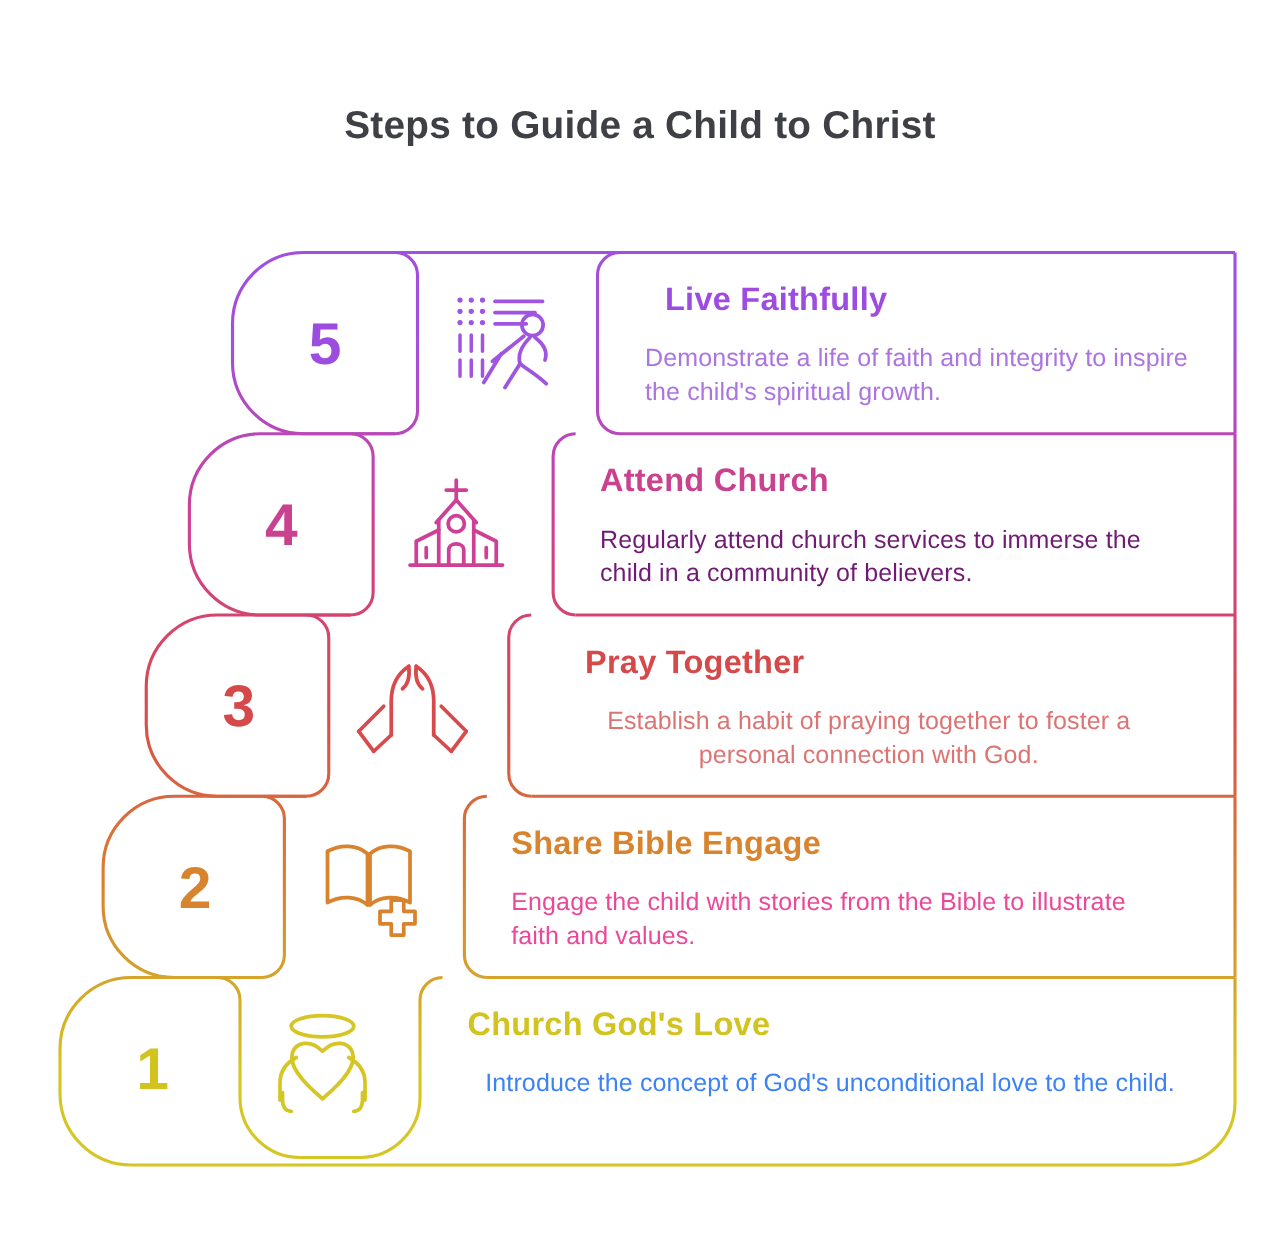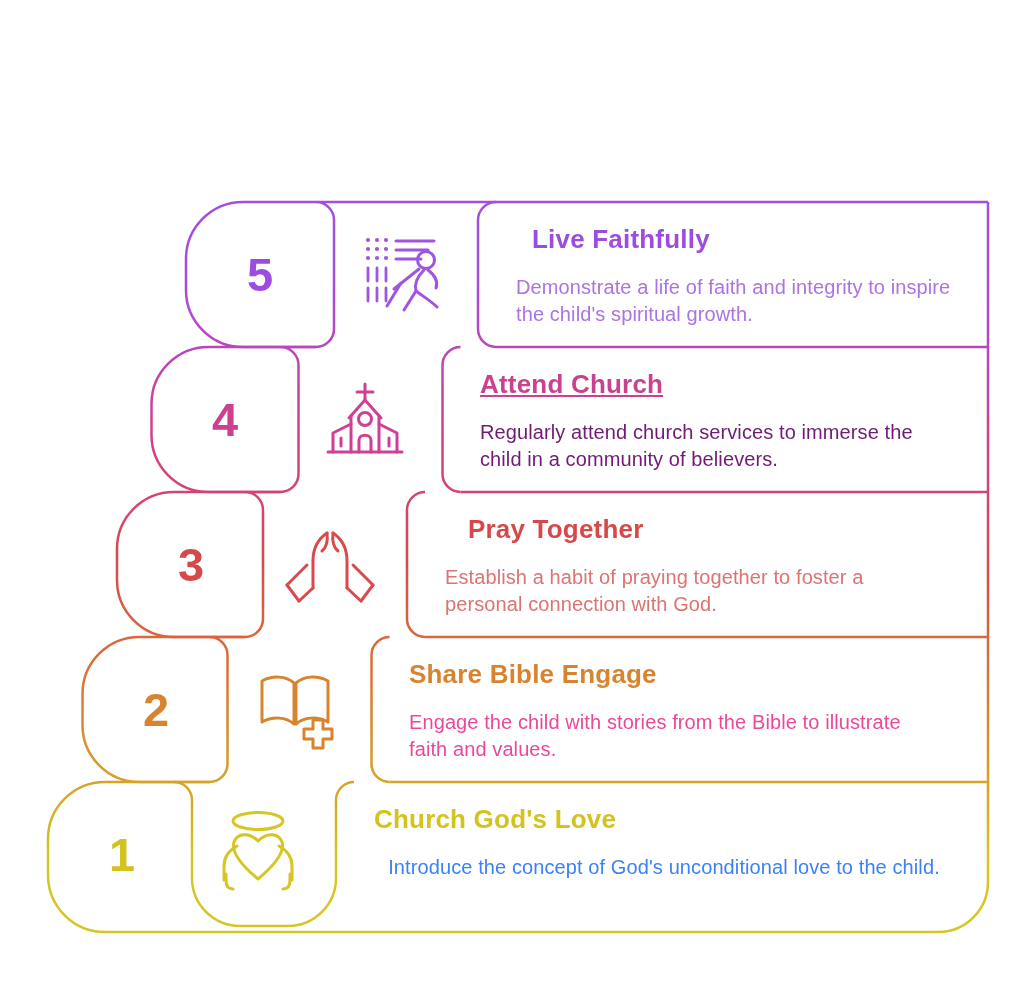--- a/index.html
+++ b/index.html
@@ -23,40 +23,41 @@
   .s1 .step-num,.s1 .step-title{color:#c9418f;} .s1 .step-desc{color:#701a75;}
   .s2 .step-num,.s2 .step-title{color:#d6494a;} .s2 .step-desc{color:#db7473;}
   .s3 .step-num,.s3 .step-title{color:#d8842f;} .s3 .step-desc{color:#ec4899;}
   .s4 .step-num,.s4 .step-title{color:#d2c31e;} .s4 .step-desc{color:#3b82f6;text-align:center;}
 
   .s0 .step-num{left:186px;top:202px;}
   .s0 .step-title{left:532px;top:224px;}
   .s0 .step-desc{left:516px;top:274px;width:452px;}
 
   .s1 .step-num{left:151px;top:347px;}
-  .s1 .step-title{left:480px;top:369px;text-decoration:underline;}
+  .s1 .step-title{left:480px;top:369px;}
   .s1 .step-desc{left:480px;top:419px;width:460px;}
 
   .s2 .step-num{left:117px;top:492px;}
   .s2 .step-title{left:468px;top:514px;}
-  .s2 .step-desc{left:445px;top:564px;width:500px;}
+  .s2 .step-desc{left:445px;top:564px;width:500px;text-align:center;}
 
   .s3 .step-num{left:82px;top:637px;}
   .s3 .step-title{left:409px;top:659px;}
   .s3 .step-desc{left:409px;top:709px;width:500px;}
 
   .s4 .step-num{left:48px;top:782px;}
   .s4 .step-title{left:374px;top:804px;}
   .s4 .step-desc{left:374px;top:854px;width:580px;}
 </style>
 </head>
 <body>
 
 <div class="stage">
 
+  <h1 class="page-title">Steps to Guide a Child to Christ</h1>
 
   <svg class="outline-svg" width="1024" height="1006" viewBox="0 0 1024 1006">
     <defs>
       <linearGradient id="rim" gradientUnits="userSpaceOnUse" x1="0" y1="195" x2="0" y2="935">
         <stop offset="0" stop-color="#a24fe0"></stop>
         <stop offset="0.10" stop-color="#a24fe0"></stop>
         <stop offset="0.30" stop-color="#ce4096"></stop>
         <stop offset="0.50" stop-color="#d84a4c"></stop>
         <stop offset="0.70" stop-color="#d8842f"></stop>
         <stop offset="0.90" stop-color="#d5c623"></stop>

